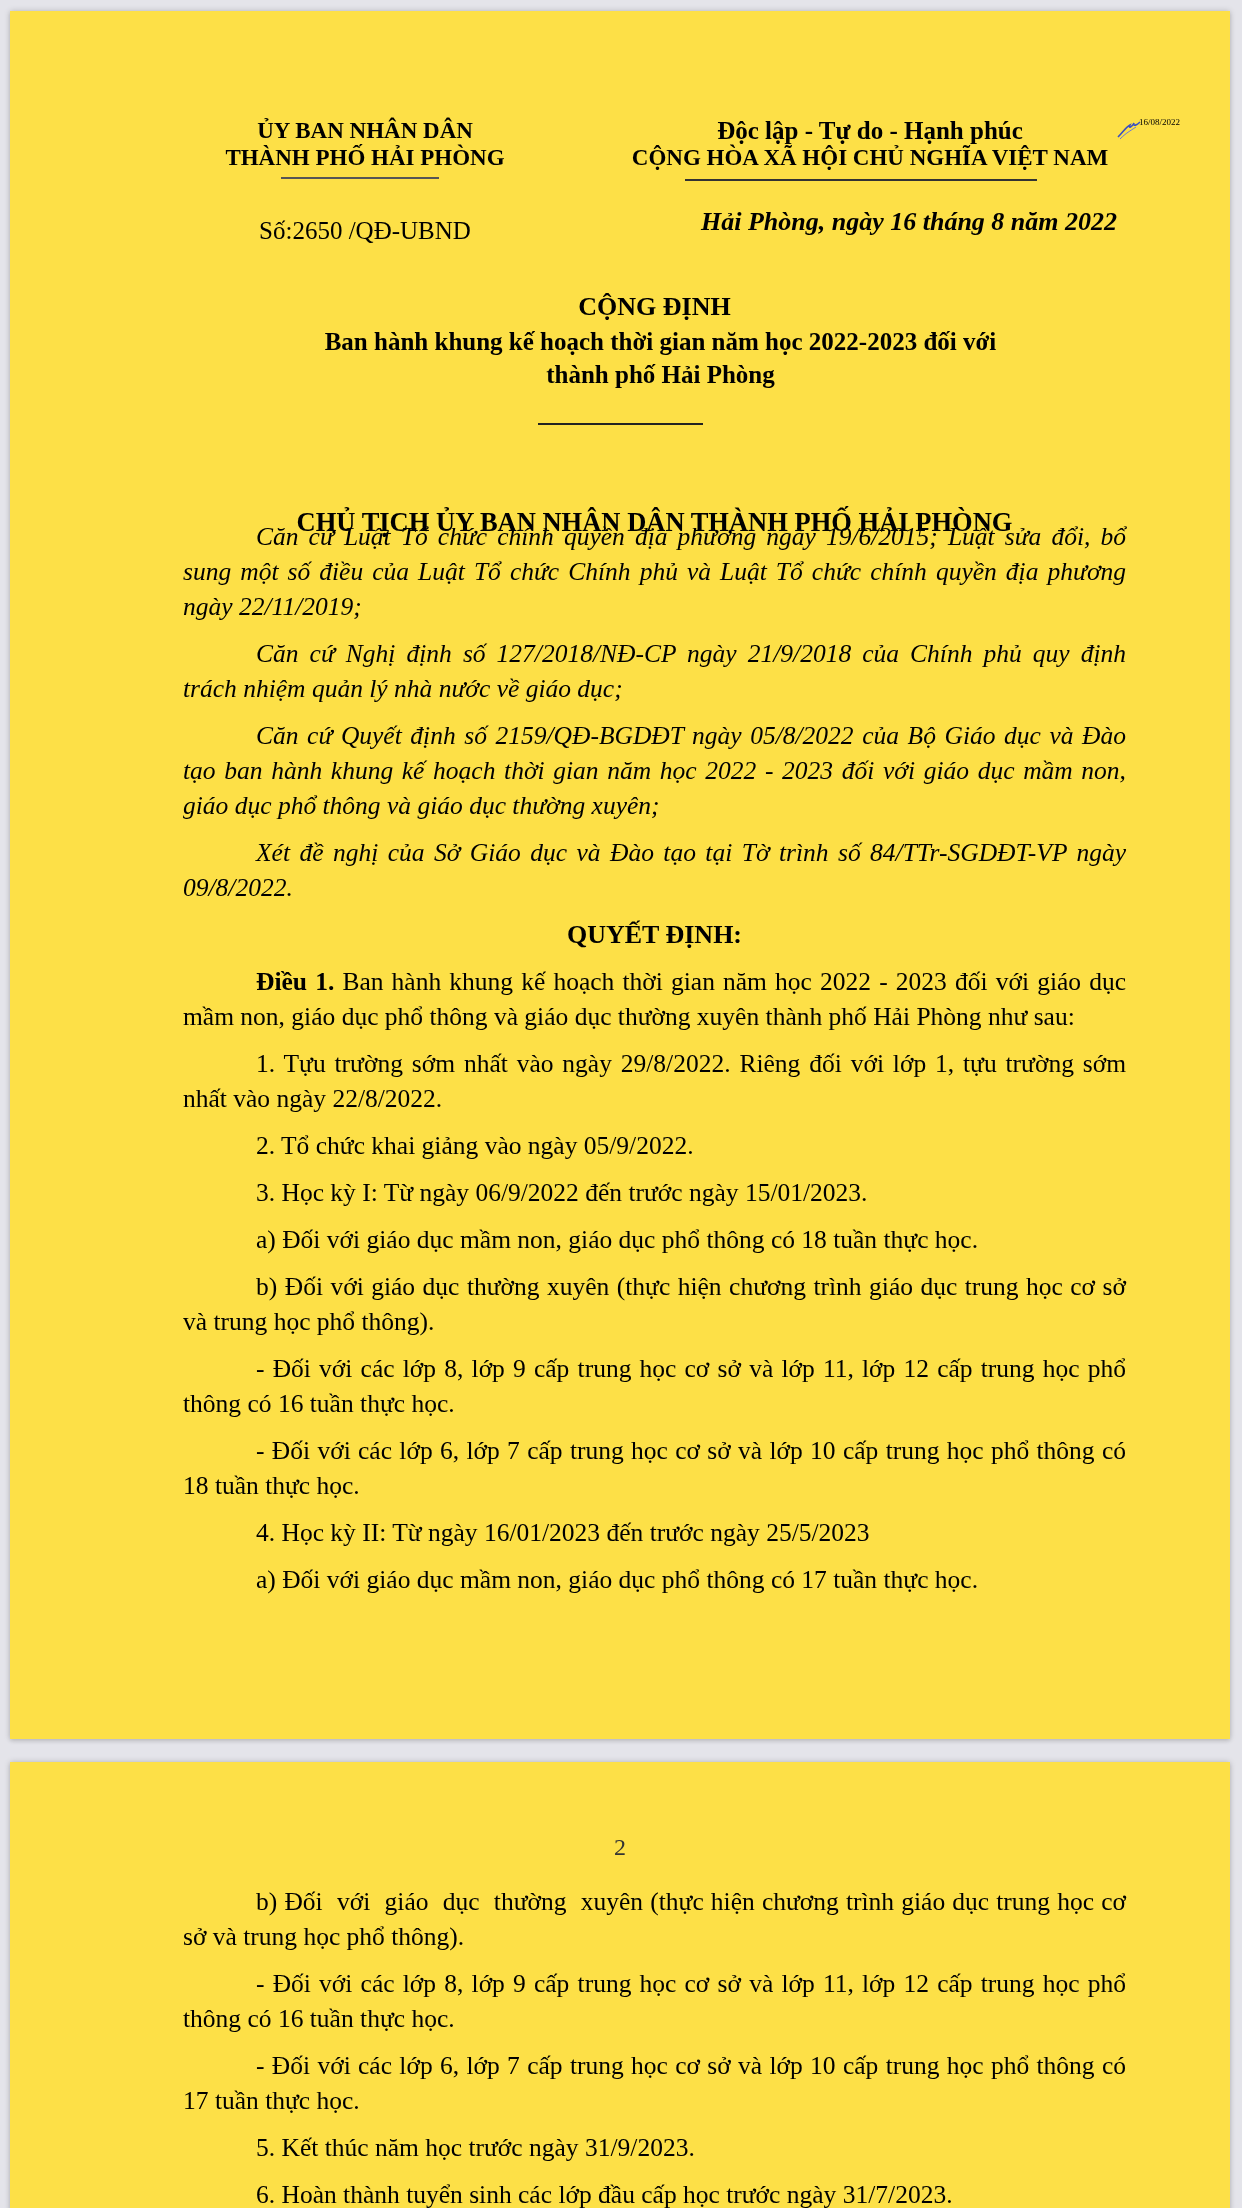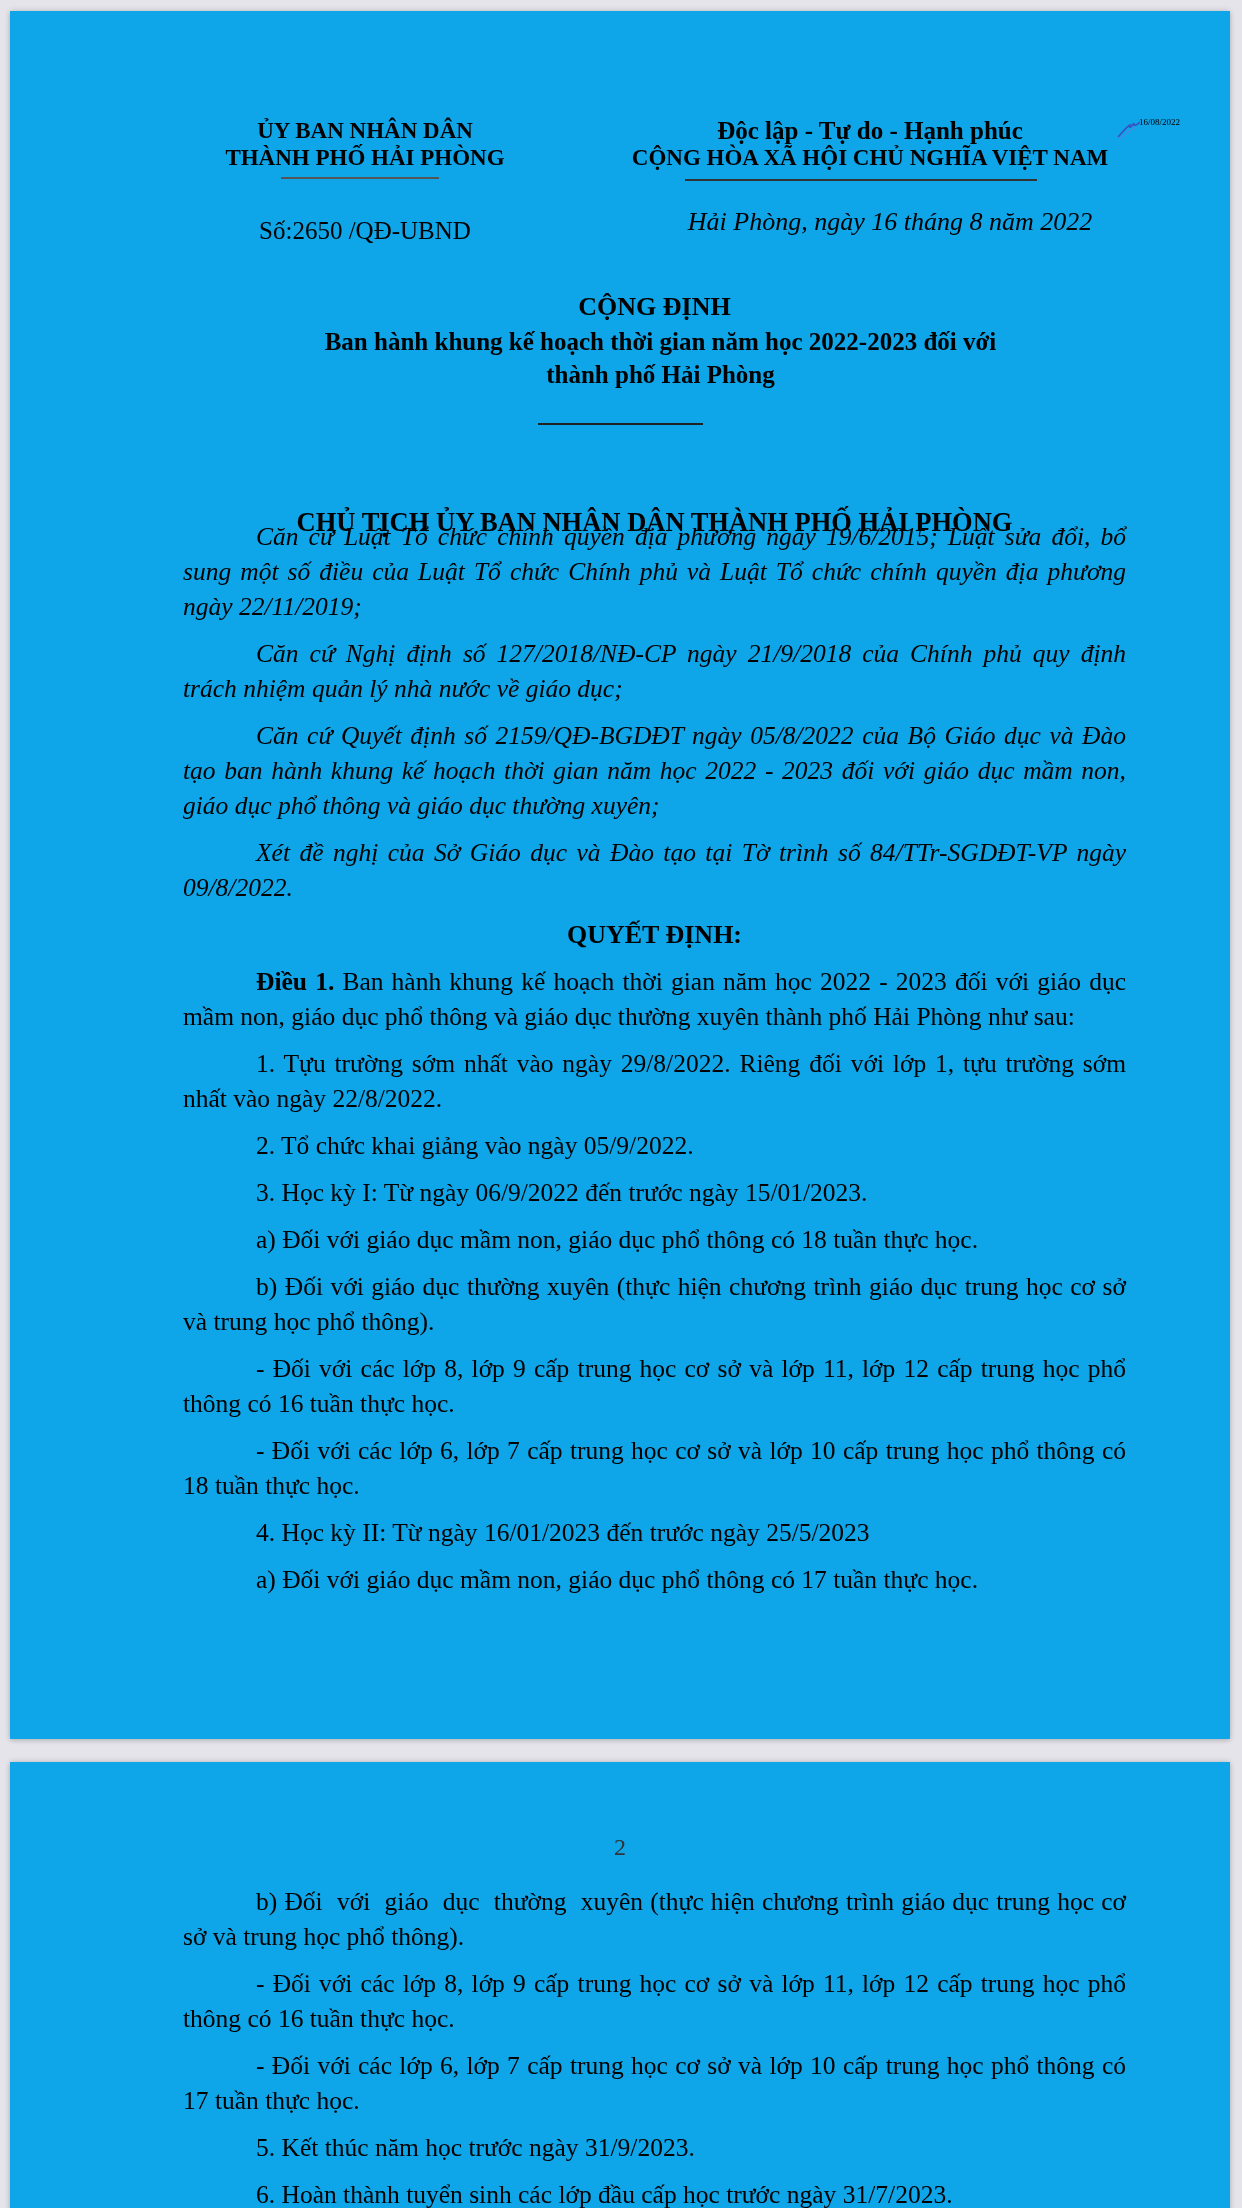--- a/index.html
+++ b/index.html
@@ -3,21 +3,21 @@
 <meta charset="utf-8">
 <style>
   * { box-sizing: border-box; margin: 0; padding: 0; }
   html, body {
     width: 1242px; height: 2208px; overflow: hidden;
     background: #e4e4ea;
   }
   body { position: relative; font-family: "Liberation Serif", "DejaVu Serif", serif; color: #000; }
 
   .page {
-    position: absolute; left: 10px; width: 1220px; background: #0ea5e9;
+    position: absolute; left: 10px; width: 1220px; background: #fde047;
     box-shadow: 0 0 6px rgba(0,0,0,0.18), 0 2px 4px rgba(0,0,0,0.10);
   }
   #page-1 { top: 11px; height: 1728px; }
   #page-2 { top: 1762px; height: 460px; }
 
   .abs { position: absolute; white-space: nowrap; }
   .b { font-weight: bold; }
   .i { font-style: italic; }
   .center { text-align: center; }
 
@@ -52,21 +52,21 @@
   </div>
   <div class="rule" style="left:675px; top:168px; width:352px; background:#333;"></div>
 
   <svg class="sig-mark" viewBox="0 0 50 24">
     <path d="M2 20 C8 14, 10 10, 14 8 C12 12, 16 10, 18 6 C17 10, 21 8, 24 5" stroke="#3a4fc0" stroke-width="1.6" fill="none"></path>
     <path d="M4 22 C10 16, 14 14, 20 10" stroke="#6a7ad8" stroke-width="1" fill="none"></path>
   </svg>
   <div class="abs sig-date" style="left:1129px; top:106px;">16/08/2022</div>
 
   <div class="abs center" style="left:180px; top:206px; width:350px; font-size:25px;">Số:2650  /QĐ-UBND</div>
-  <div class="abs i center" style="left:640px; top:196px; width:480px; font-size:26px;">Hải Phòng, ngày 16  tháng 8 năm 2022</div>
+  <div class="abs i center" style="left:659px; top:196px; width:480px; font-size:26px;font-weight:bold;">Hải Phòng, ngày 16  tháng 8 năm 2022</div>
 
   <div class="abs b center" style="left:173px; top:281px; width:943px; font-size:26px;">CỘNG ĐỊNH</div>
   <div class="abs b center" style="left:179px; top:314px; width:943px; font-size:25px; line-height:33px;">
     <div>Ban hành khung kế hoạch thời gian năm học 2022-2023 đối với</div>
     <div>thành phố Hải Phòng</div>
   </div>
   <div class="rule" style="left:528px; top:412px; width:165px; background:#222;"></div>
 
   <div class="abs b center" style="left:173px; top:459px; width:943px; font-size:26.5px;margin-top:37px;">CHỦ TỊCH ỦY BAN NHÂN DÂN THÀNH PHỐ HẢI PHÒNG</div>
 

